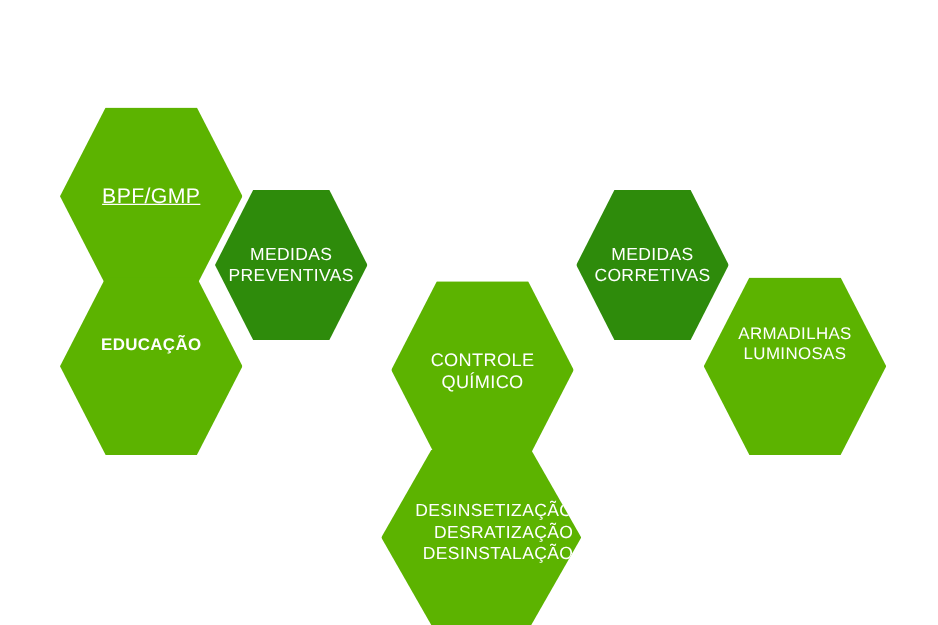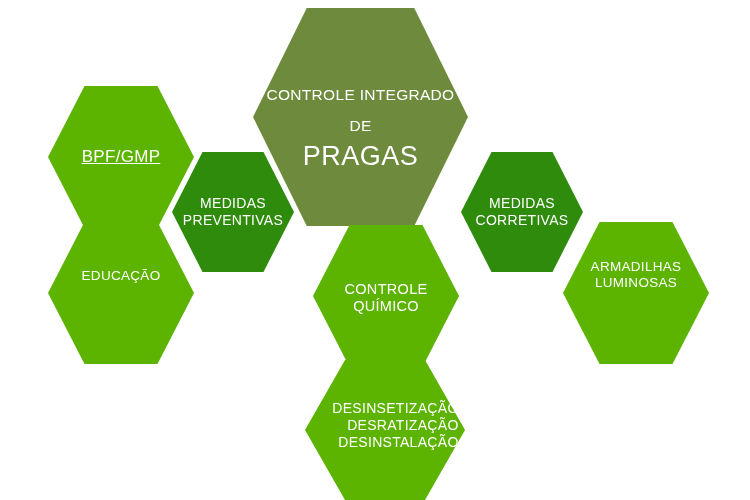--- a/index.html
+++ b/index.html
@@ -75,20 +75,21 @@
     font-size: 17px;
     text-decoration: underline;
   }
   .hex-educacao {
     left: 48px;
     top: 222px;
     width: 146px;
     height: 142px;
     font-size: 13.5px;
     align-items: flex-start;
+    font-weight: bold;
   }
   .hex-educacao .label { margin-top: 46px; }
 
   .hex-barreiras {
     left: 563px;
     top: 86px;
     width: 146px;
     height: 142px;
     font-size: 13.5px;
     align-items: flex-start;
@@ -139,27 +140,20 @@
     width: 122px;
     height: 120px;
     font-size: 14px;
   }
 </style>
 </head>
 <body>
 
 <div id="canvas">
 
-  <div class="hex hex-center" style="background:#6E8B3D;">
-    <div class="stack">
-      <span class="line-title">CONTROLE INTEGRADO</span>
-      <span class="line-de">DE</span>
-      <span class="line-big">PRAGAS</span>
-    </div>
-  </div>
 
   <div class="hex hex-preventivas" style="background:#2E8B0B;">
     <span class="label">MEDIDAS
 PREVENTIVAS</span>
   </div>
 
   <div class="hex hex-corretivas" style="background:#2E8B0B;">
     <span class="label">MEDIDAS
 CORRETIVAS</span>
   </div>

